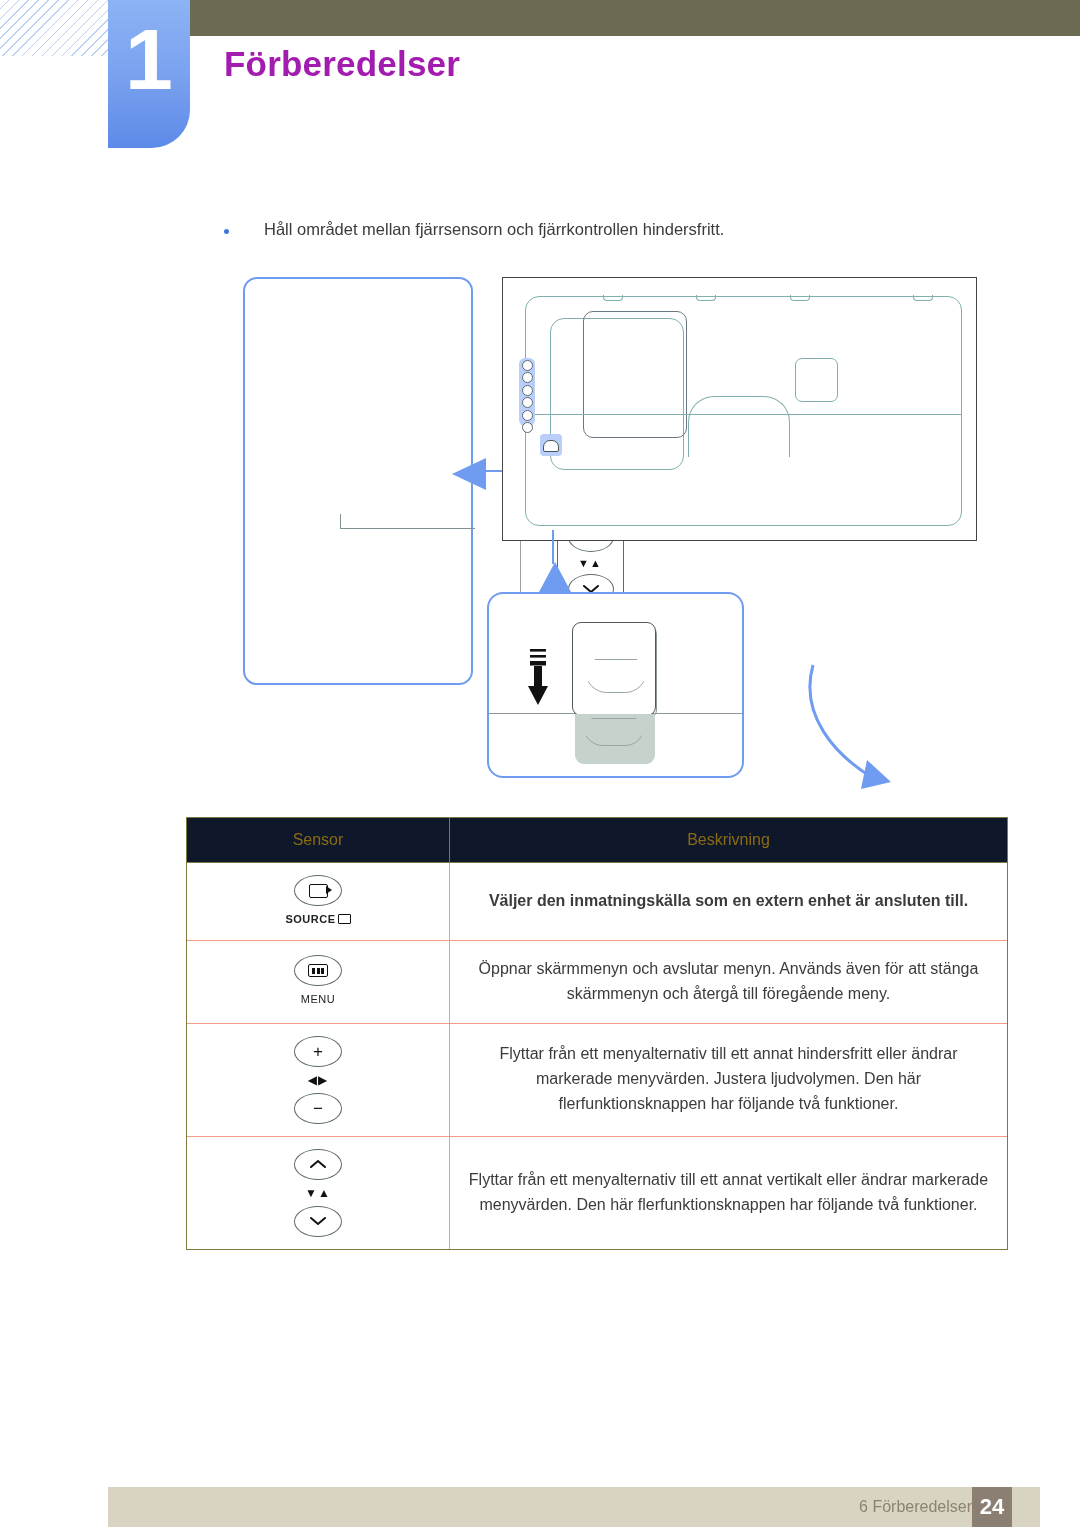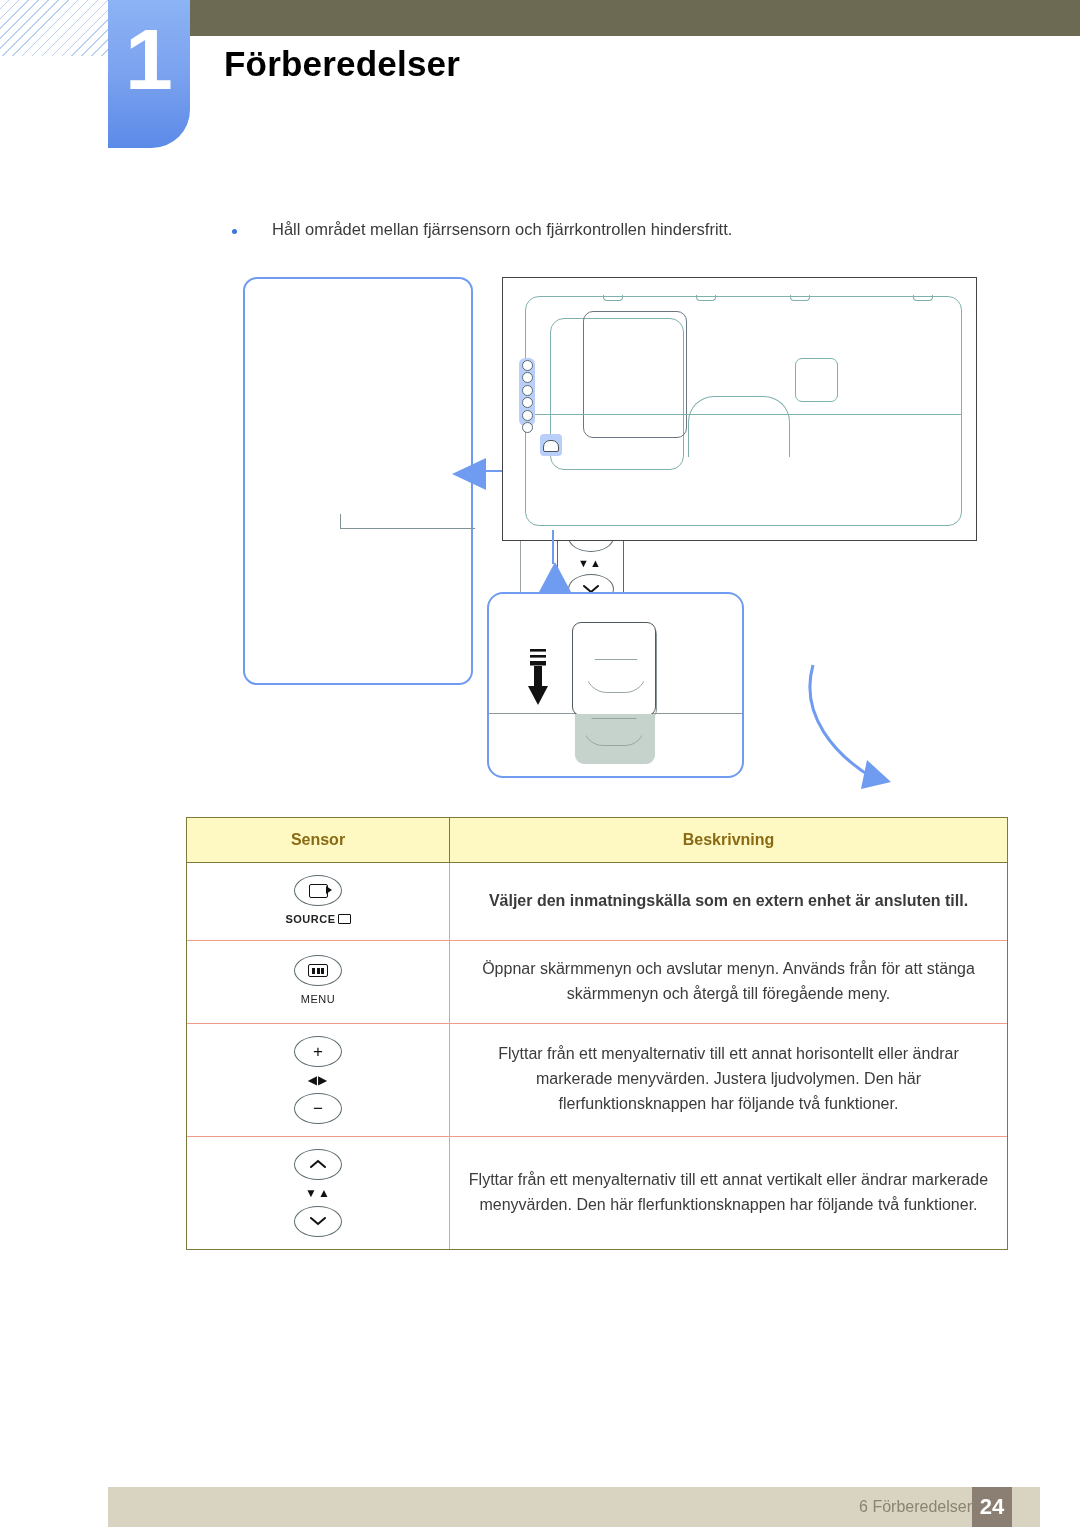--- a/index.html
+++ b/index.html
@@ -25,25 +25,25 @@
     border-bottom-right-radius:38px;
   }
   .chapter-badge .num{
     position:absolute;left:0;right:0;top:16px;
     text-align:center;color:#ffffff;
     font-size:86px;font-weight:bold;line-height:1;
     font-family:"Liberation Sans",sans-serif;
   }
   .chapter-title{
     position:absolute;left:224px;top:44px;
-    color:#000000;font-size:35px;font-weight:bold;letter-spacing:.2px;
-  }
-
-  
-  .bullet-row{position:absolute;left:232px;top:218px;width:760px;display:flex;align-items:flex-start;}
+    color:#a21caf;font-size:35px;font-weight:bold;letter-spacing:.2px;
+  }
+
+  
+  .bullet-row{position:absolute;left:224px;top:218px;width:760px;display:flex;align-items:flex-start;}
   .bullet-dot{width:5px;height:5px;border-radius:50%;background:#3c78d8;margin-top:11px;flex:none;}
   .bullet-text{margin-left:35px;font-size:16.5px;color:#3b3b3b;line-height:1.35;}
 
   
   .diagram{position:absolute;left:0;top:265px;width:1080px;height:530px;}
 
   
   .panel-card{
     position:absolute;left:243px;top:12px;width:226px;height:404px;
     border:2.5px solid #6f9bf0;border-radius:14px;background:#fff;
@@ -125,21 +125,21 @@
   .zb-shadow-lens{position:absolute;left:8px;top:4px;width:60px;height:26px;border:1px solid #9aa6a2;border-radius:2px 2px 20px 20px;clip-path:polygon(14% 0,86% 0,100% 100%,0 100%);}
   .zb-arrow{position:absolute;left:35px;top:55px;width:28px;height:60px;}
 
   
   .tbl{
     position:absolute;left:186px;top:817px;width:820px;
     border:1.5px solid #7c7a3c;border-collapse:collapse;background:#fff;
   }
   .tbl table{border-collapse:collapse;width:100%;table-layout:fixed;}
   .tbl th{
-    background:#fef9c3;color:#8a6b14;font-size:16px;font-weight:bold;
+    background:#0f172a;color:#8a6b14;font-size:16px;font-weight:normal;
     padding:13px 0;border-bottom:1.5px solid #7c7a3c;
   }
   .tbl th.c1{width:262px;border-right:1.2px solid #7c7a3c;}
   .tbl td{
     border-top:1.2px solid #ef9d87;font-size:16px;color:#3b3b3b;
     text-align:center;line-height:1.55;padding:16px 18px;vertical-align:middle;
   }
   .tbl tr:first-child td{border-top:none;font-weight:bold;}
   .tbl td.c1{width:262px;border-right:1.2px solid #ef9d87;padding:12px 0;}
   .cellicons{position:relative;height:100%;display:flex;flex-direction:column;align-items:center;justify-content:center;gap:3px;}
@@ -325,35 +325,35 @@
             <div class="ico-oval">
                 <span class="g-menu">
                   <span></span>
                   <span></span>
                   <span></span>
                 </span>
               </div>
             <div class="ico-cap">MENU</div>
           </div>
         </td>
-        <td>Öppnar skärmmenyn och avslutar menyn. Används från för att stänga skärmmenyn och återgå till föregående meny.</td>
+        <td>Öppnar skärmmenyn och avslutar menyn. Används även för att stänga skärmmenyn och återgå till föregående meny.</td>
       </tr>
       <tr>
         <td class="c1">
           <div class="cellicons" style="gap:7px;">
             <div class="ico-oval">
                 <span class="g-plus">+</span>
               </div>
             <div class="ico-hint">◀▶</div>
             <div class="ico-oval">
                 <span class="g-minus">−</span>
               </div>
           </div>
         </td>
-        <td>Flyttar från ett menyalternativ till ett annat horisontellt eller ändrar markerade menyvärden. Justera ljudvolymen. Den här flerfunktionsknappen har följande två funktioner.</td>
+        <td>Flyttar från ett menyalternativ till ett annat hindersfritt eller ändrar markerade menyvärden. Justera ljudvolymen. Den här flerfunktionsknappen har följande två funktioner.</td>
       </tr>
       <tr>
         <td class="c1">
           <div class="cellicons" style="gap:7px;">
             <div class="ico-oval">
               <svg width="16" height="10" viewBox="0 0 16 10">
                   <path d="M1 8 L8 2 L15 8" stroke="#111" stroke-width="2" fill="none" stroke-linecap="round"></path>
                 </svg>
             </div>
             <div class="ico-hint">▼▲</div>

